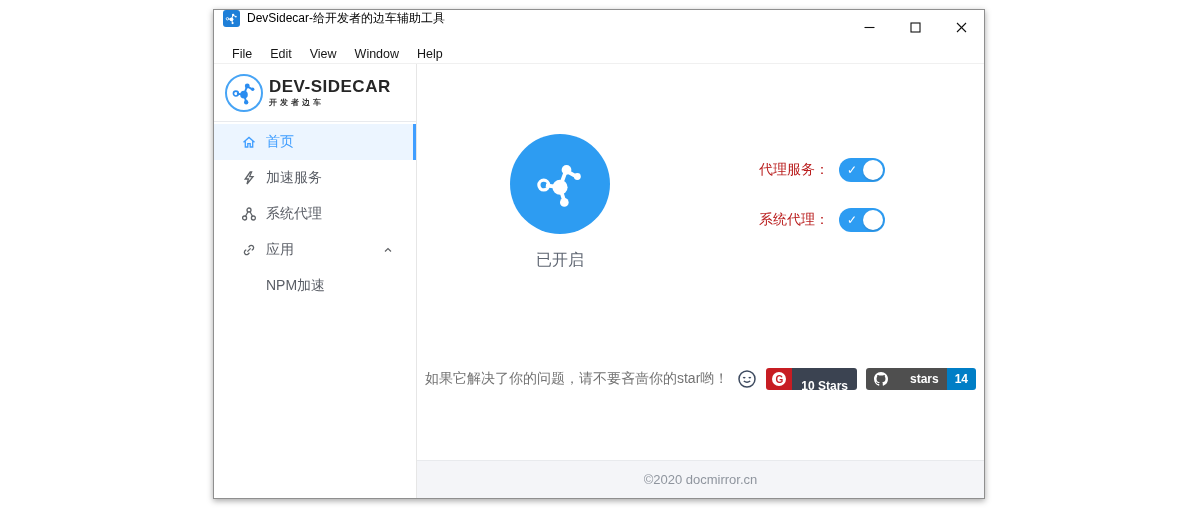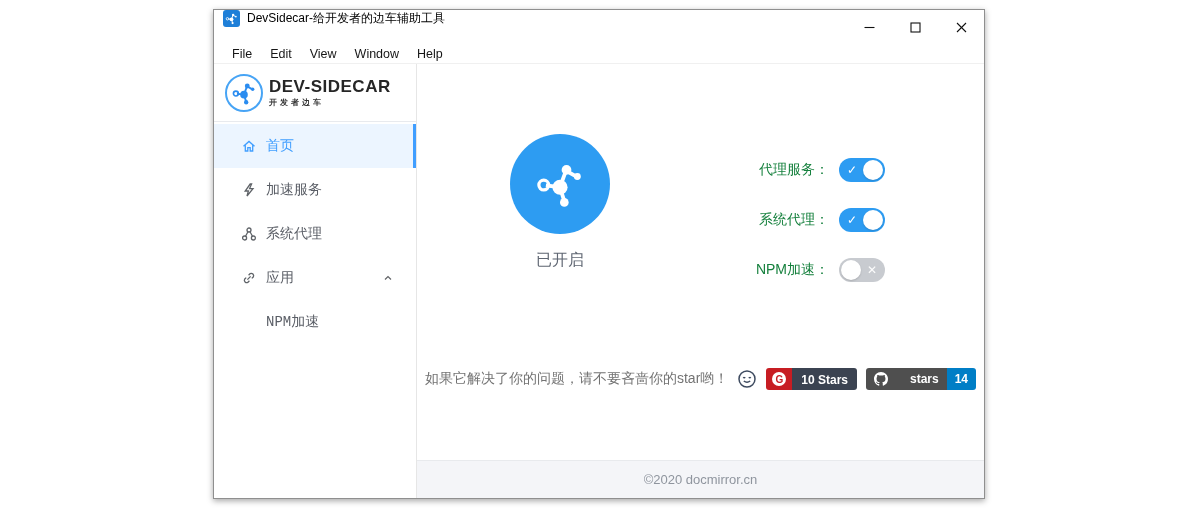--- a/index.html
+++ b/index.html
@@ -36,22 +36,22 @@
   .sidebar{ width:203px; flex:0 0 203px; border-right:1px solid #e6e6e6; display:flex; flex-direction:column; background:#fff; }
   .logo-block{ height:58px; border-bottom:1px solid #e8eaee; display:flex; align-items:center; padding-left:11px; }
   .logo-ring{ width:38px; height:38px; border:2px solid #47a4f5; border-radius:50%;
               display:flex; align-items:center; justify-content:center; color:#2a8cf0; flex:0 0 auto;}
   .logo-ring svg{ width:26px; height:26px; }
   .logo-text{ margin-left:6px; display:flex; flex-direction:column; }
   .logo-name{ font-size:17px; font-weight:800; color:#262626; letter-spacing:.5px; line-height:17px;}
   .logo-sub{ font-size:8px; font-weight:700; color:#333; letter-spacing:3px; margin-top:2px;}
 
   .side-menu{ padding-top:2px; }
-  .side-item{ position:relative; height:44px; display:flex; align-items:center; padding-left:27px;
-              font-size:14px; color:#5a5e66; cursor:pointer;font-family:Liberation Mono, monospace; }
+  .side-item{ position:relative; height:36px; display:flex; align-items:center; padding-left:27px;
+              font-size:14px; color:#5a5e66; cursor:pointer; }
   .side-item .mi{ width:16px; height:16px; margin-right:9px; color:#5f6368; display:flex; }
   .side-item .mi svg{ width:16px; height:16px; stroke:currentColor; fill:none; stroke-width:1.3; }
   .side-item.active{ background:#ecf5ff; color:#409eff; }
   .side-item.active .mi{ color:#409eff; }
   .side-item.active::after{ content:""; position:absolute; right:0; top:0; bottom:0; width:3px; background:#409eff; }
   .side-item.sub{ padding-left:52px; }
   .side-item .chev{ margin-left:auto; margin-right:22px; display:flex; }
   .side-item .chev svg{ width:12px; height:12px; stroke:#606266; stroke-width:1.6; fill:none; }
 
   
@@ -64,21 +64,21 @@
 
   .main-area{ position:relative; flex:1 1 auto; background:#fff; }
 
   .hero{ position:absolute; left:93px; top:70px; width:100px; text-align:center; }
   .big-circle{ width:100px; height:100px; border-radius:50%; background:var(--accent,#2d9cf2);
                display:flex; align-items:center; justify-content:center; color:#fff; cursor:pointer;}
   .big-circle svg{ width:52px; height:52px; }
   .status-label{ margin-top:16px; font-size:16px; color:#5f6672; }
 
   .switch-row{ position:absolute; right:99px; height:24px; display:flex; align-items:center; gap:10px; }
-  .switch-row .sw-label{ font-size:14px; color:#15803d; }
+  .switch-row .sw-label{ font-size:14px; color:#b91c1c;font-family:Liberation Mono, monospace; }
   .el-switch{ position:relative; width:46px; height:24px; border-radius:12px; background:#c8cbd0; cursor:pointer; flex:0 0 auto;}
   .el-switch .knob{ position:absolute; top:2px; left:2px; width:20px; height:20px; border-radius:50%; background:#fff;
                     box-shadow:0 1px 2px rgba(0,0,0,.15); }
   .el-switch .on-mark, .el-switch .off-mark{ position:absolute; top:0; height:24px; line-height:24px;
                     font-size:12px; color:#fff; }
   .el-switch .on-mark{ left:8px; display:none; }
   .el-switch .off-mark{ right:8px; color:rgba(255,255,255,.95); display:block; }
   .el-switch.on{ background:var(--accent,#2d9cf2); }
   .el-switch.on .knob{ left:auto; left:24px; }
   .el-switch.on .on-mark{ display:block; }
@@ -86,21 +86,21 @@
   .star-row{ position:absolute; left:0; right:0; top:304px; display:flex; align-items:center; justify-content:center; gap:9px; }
   .star-msg{ font-size:14px; color:#737373;text-align:center; }
   .smiley{ display:flex; }
   .smiley svg{ width:20px; height:20px; stroke:#3d4a5f; fill:none; stroke-width:1.5; }
 
   .badge{ display:flex; height:22px; border-radius:3px; overflow:hidden; font-size:12px; font-weight:700; cursor:pointer; }
   .badge .seg{ display:flex; align-items:center; }
   .badge-gitee .seg-l{ background:var(--gitee-red,#c71d23); width:26px; justify-content:center; }
   .gitee-disc{ width:14px; height:14px; border-radius:50%; background:#fff; color:var(--gitee-red,#c71d23);
                font-size:10px; font-weight:800; display:flex; align-items:center; justify-content:center; }
-  .badge-gitee .seg-r{ background:var(--badge-dark,#3b4351); color:#fff; padding:12px 9px; }
+  .badge-gitee .seg-r{ background:var(--badge-dark,#3b4351); color:#fff; padding:18px 9px; }
   .badge-github .seg-l{ background:var(--github-gray,#4f4f4f); color:#fff; padding:0 8px; gap:22px; }
   .badge-github .seg-l svg{ width:14px; height:14px; fill:#fff; }
   .badge-github .seg-r{ background:var(--github-blue,#007ec6); color:#fff; padding:0 8px; }
 
   .content-footer{ height:38px; flex:0 0 38px; background:#f4f5f8; border-top:1px solid #e8eaed;
                    display:flex; align-items:center; justify-content:center; font-size:13px; color:#8f959e; }
 </style>
 </head>
 <body>
 
@@ -257,28 +257,20 @@
             </span>
           </div>
           <div class="switch-row" style="top:144px">
             <span class="sw-label">系统代理：</span>
             <span class="el-switch on">
               <span class="on-mark">✓</span>
 
               <span class="knob"></span>
             </span>
           </div>
-          <div class="switch-row" style="top:194px">
-            <span class="sw-label">NPM加速：</span>
-            <span class="el-switch">
-
-              <span class="off-mark">✕</span>
-              <span class="knob"></span>
-            </span>
-          </div>
 
           <div class="star-row">
             <span class="star-msg">如果它解决了你的问题，请不要吝啬你的star哟！</span>
             <span class="smiley">
               <svg viewBox="0 0 20 20">
                   <circle cx="10" cy="10" r="8"></circle>
                   <path d="M6.2 8.2 q1 1.1 2 0 M11.8 8.2 q1 1.1 2 0"></path>
                   <path d="M6.8 12 q3.2 2.6 6.4 0"></path>
                 </svg>
             </span>

